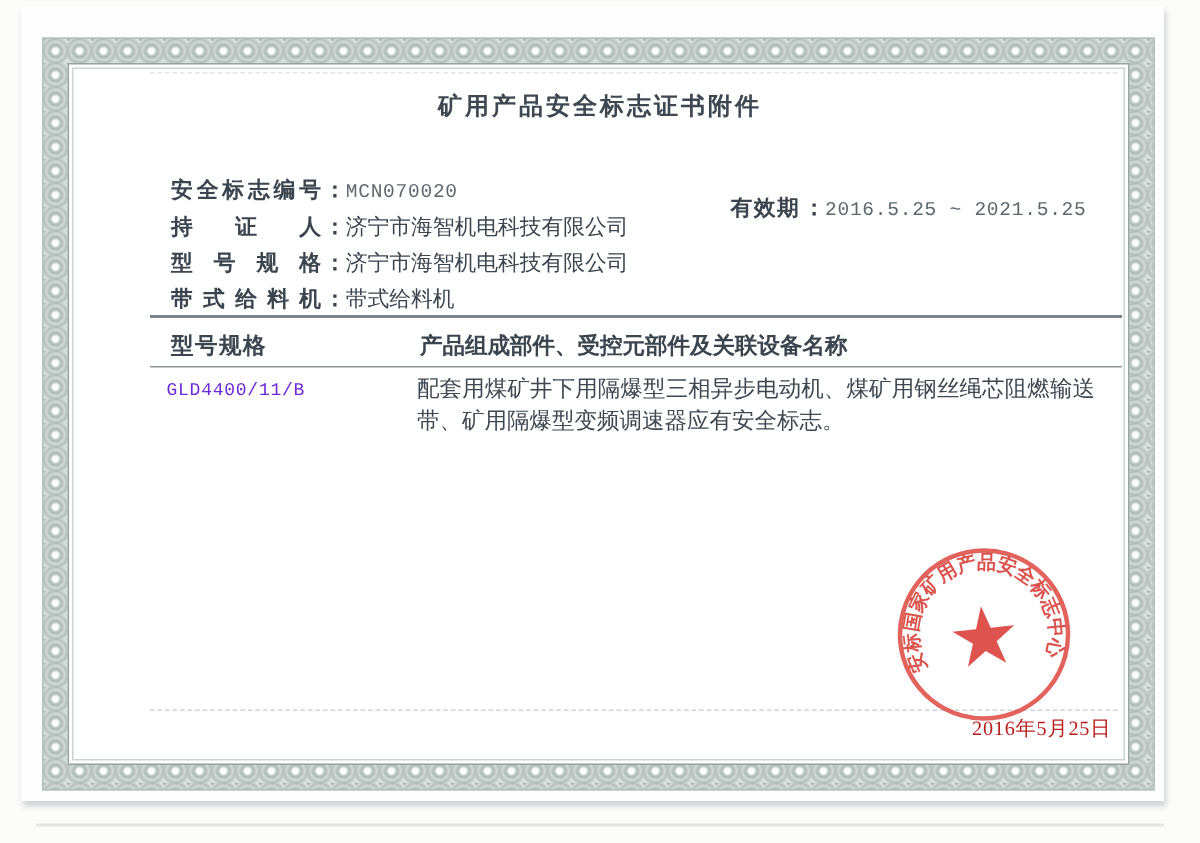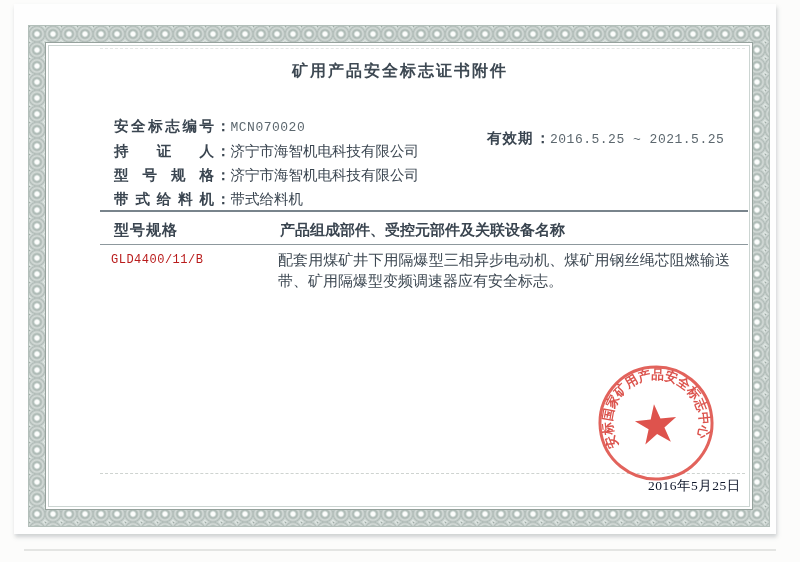--- a/index.html
+++ b/index.html
@@ -53,30 +53,30 @@
   .validity{position:absolute;left:487px;top:129px;font-size:14.5px;white-space:nowrap;}
   .validity .vlabel{font-weight:bold;letter-spacing:1px;}
   .rule{position:absolute;left:100px;width:648px;height:0;}
   .rule-1{top:210px;border-top:2px solid #79848c;}
   .rule-2{top:244px;border-top:1px solid #8d989d;}
   .th-model{position:absolute;left:114px;top:221px;font-size:15px;font-weight:bold;letter-spacing:1px;text-align:center;}
   .th-components{position:absolute;left:280px;top:221px;width:460px;text-align:left;font-size:15px;font-weight:bold;}
   .td-model{
     position:absolute;left:111px;top:253px;
     font-family:"Liberation Mono","DejaVu Sans Mono",monospace;
-    font-size:12px;color:#b91c1c;letter-spacing:.5px;
+    font-size:12px;color:#6d28d9;letter-spacing:.5px;
   }
   .td-components{
     position:absolute;left:278px;top:250px;width:452px;
     font-size:15px;line-height:21px;color:#3d4852;text-align:justify;
   }
   .dash-top{position:absolute;left:100px;top:48px;width:645px;border-top:1px dashed #e4e7e5;}
   .dash-bottom{position:absolute;left:100px;top:473px;width:645px;border-top:1px dashed #ced3d0;}
   .seal{position:absolute;left:596px;top:363px;width:120px;height:120px;opacity:.92;transform:rotate(-6deg);}
-  .issue-date{position:absolute;left:648px;top:477px;font-size:13.5px;letter-spacing:.5px;color:#0f172a;}
+  .issue-date{position:absolute;left:648px;top:477px;font-size:13.5px;letter-spacing:.5px;color:#b91c1c;}
 </style>
 </head>
 <body>
 
 <div class="paper"></div>
 <div class="scan-line"></div>
 <div class="frame">
   <div class="frame-inner"></div>
 </div>
 

